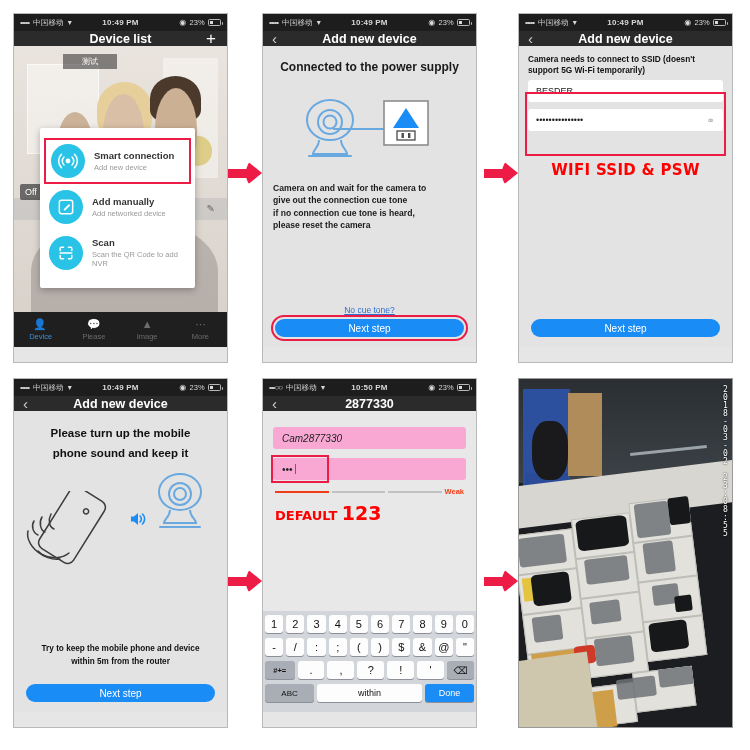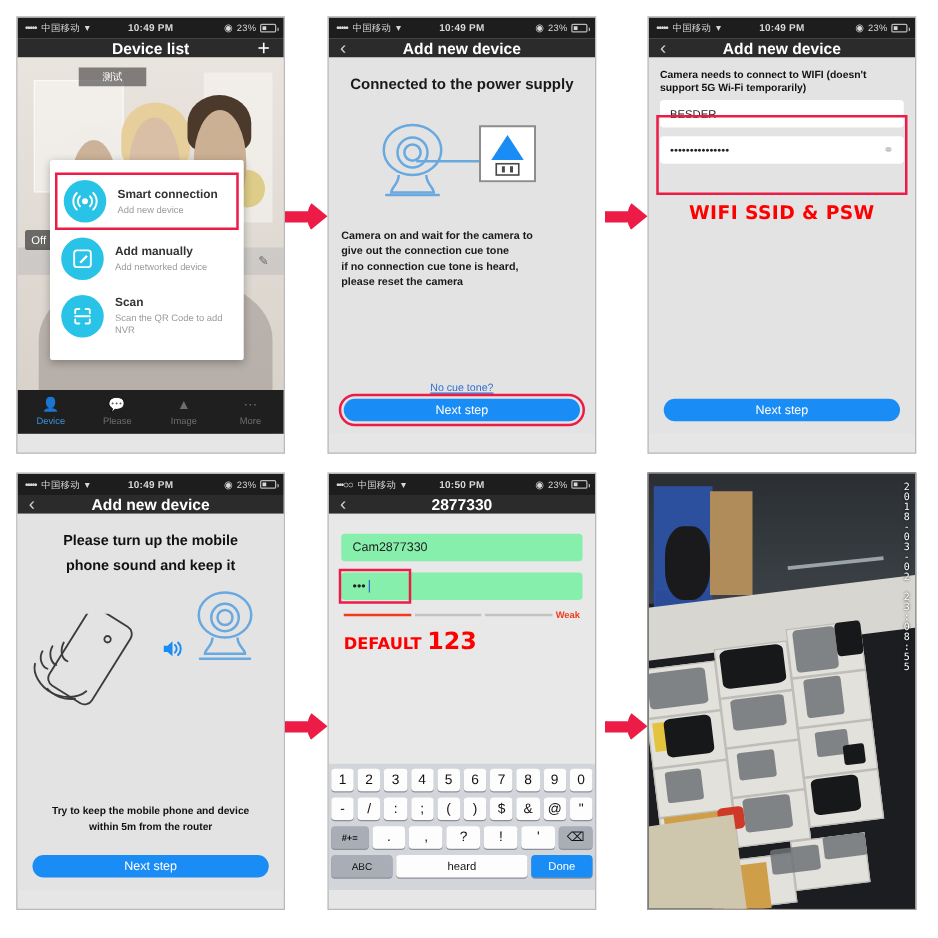--- a/index.html
+++ b/index.html
@@ -174,21 +174,21 @@
     font-family:"DejaVu Sans", sans-serif;
   }
 
   
   .hl-center { text-align:center; font-size:11.5px; font-weight:bold; color:#111; line-height:1.75; padding-top:12px;}
   .phone-draw{position:relative;height:112px;}
   .bottom-note{position:absolute;left:6px;right:6px;bottom:44px;text-align:center;font-size:8.2px;color:#111;font-weight:700;line-height:1.5;}
 
   
   .p5body{background:#e8e8e8;height:301px;position:relative;}
-  .input-lg{margin:0 10px;background:#86efac;border-radius:3px;height:22px;display:flex;align-items:center;padding:0 9px;font-size:10px;color:#222;}
+  .input-lg{margin:0 10px;background:#f9a8d4;border-radius:3px;height:22px;display:flex;align-items:center;padding:0 9px;font-size:10px;color:#222;font-style:italic;}
   .pw-row{position:relative;margin-top:9px;}
   .pw-frame{position:absolute;left:8px;top:-3px;width:58px;height:28px;border:2px solid #ec1c47;}
   .caret{display:inline-block;width:1px;height:10px;background:#2f6fd0;margin-left:2px;vertical-align:-1px;}
   .strength{display:flex;align-items:center;gap:3px;margin:7px 12px 0 12px;}
   .strength .seg{height:2px;flex:1;background:#c2c2c2;}
   .strength .seg.on{background:#f03c18;}
   .strength .lbl{font-size:7.5px;color:#f03c18;font-weight:bold;}
   .default123{color:#f00;font-weight:900;font-family:"DejaVu Sans",sans-serif;font-size:13px;margin:6px 0 0 12px;}
   .default123 b{font-size:19px;}
 
@@ -421,21 +421,21 @@
         <span class="batt">
             <i></i>
           </span>
       </span>
     </div>
     <div class="navbar">
       <span class="nav-back">‹</span>
       <span class="nav-title">Add new device</span>
     </div>
     <div class="pbody">
-      <div class="wifi-note">Camera needs to connect to WIFI (doesn't support 5G Wi-Fi temporarily)</div>
+      <div class="wifi-note">Camera needs to connect to SSID (doesn't support 5G Wi-Fi temporarily)</div>
       <div class="field-box">BESDER</div>
       <div class="field-box">
         <span>•••••••••••••••</span>
         <span class="eye">⚭</span>
       </div>
       <div class="redframe-fields"></div>
       <div class="red-caption">WIFI SSID &amp; PSW</div>
       <div class="btn-next">Next step</div>
     </div>
   </div>
@@ -571,21 +571,21 @@
           <span class="key dark">#+=</span>
           <span class="key">.</span>
           <span class="key">,</span>
           <span class="key">?</span>
           <span class="key">!</span>
           <span class="key">'</span>
           <span class="key bk">⌫</span>
         </div>
         <div class="krow">
           <span class="key abc">ABC</span>
-          <span class="key sp">heard</span>
+          <span class="key sp">within</span>
           <span class="key done">Done</span>
         </div>
       </div>
     </div>
   </div>
 
   <div class="panel p6">
     <div class="cam">
       <div class="topwall"></div>
       <div class="rail"></div>

